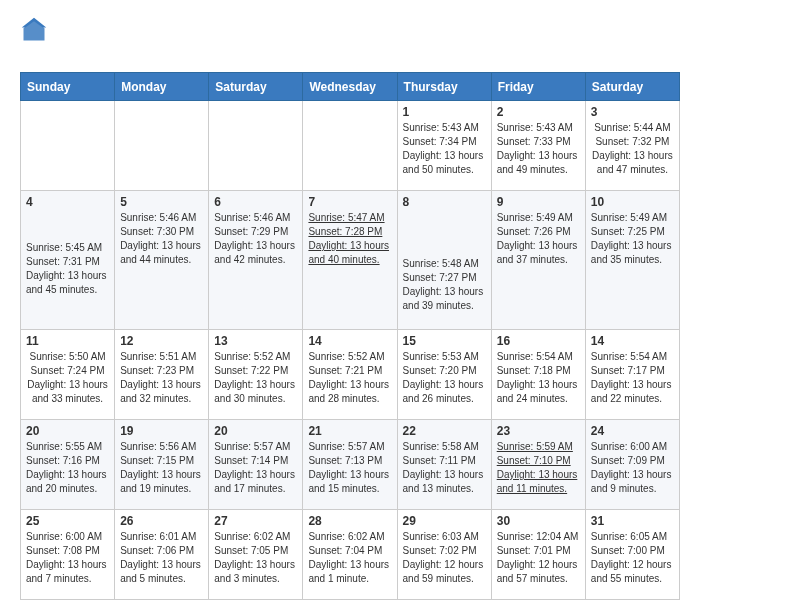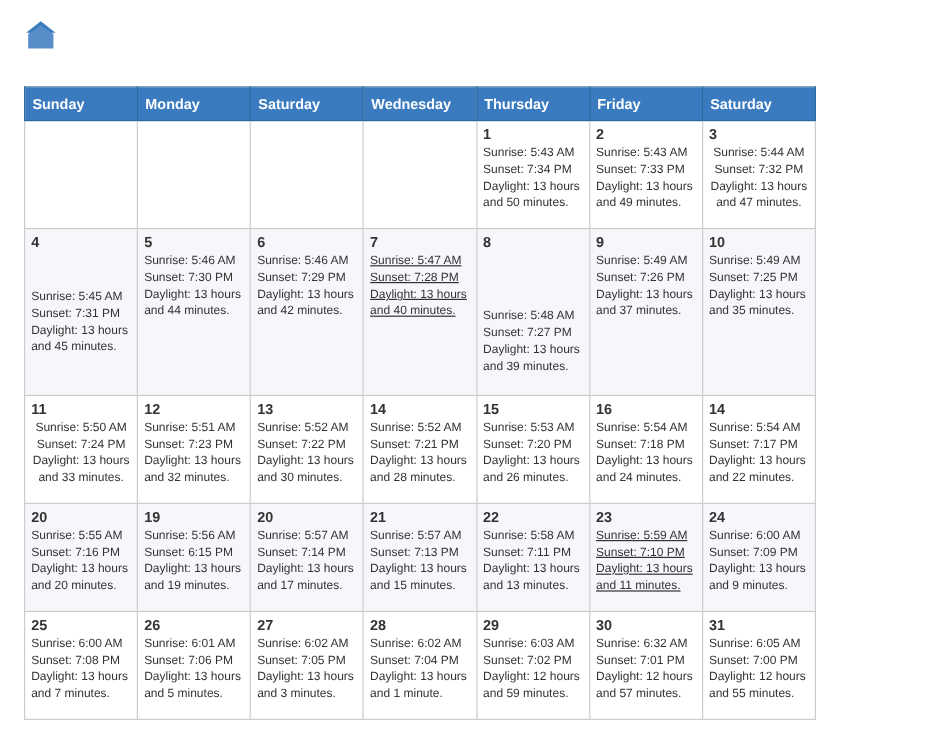--- a/index.html
+++ b/index.html
@@ -267,21 +267,21 @@
           <td>
             <span class="day-num">20</span>
             <div class="day-info" style="white-space: pre-line;">Sunrise: 5:55 AM
 Sunset: 7:16 PM
 Daylight: 13 hours
 and 20 minutes.</div>
           </td>
           <td>
             <span class="day-num">19</span>
             <div class="day-info" style="white-space: pre-line;">Sunrise: 5:56 AM
-Sunset: 6:15 PM
+Sunset: 7:15 PM
 Daylight: 13 hours
 and 19 minutes.</div>
           </td>
           <td>
             <span class="day-num">20</span>
             <div class="day-info" style="white-space: pre-line;">Sunrise: 5:57 AM
 Sunset: 7:14 PM
 Daylight: 13 hours
 and 17 minutes.</div>
           </td>
@@ -345,21 +345,21 @@
           </td>
           <td>
             <span class="day-num">29</span>
             <div class="day-info" style="white-space: pre-line;">Sunrise: 6:03 AM
 Sunset: 7:02 PM
 Daylight: 12 hours
 and 59 minutes.</div>
           </td>
           <td>
             <span class="day-num">30</span>
-            <div class="day-info" style="white-space: pre-line;">Sunrise: 6:32 AM
+            <div class="day-info" style="white-space: pre-line;">Sunrise: 12:04 AM
 Sunset: 7:01 PM
 Daylight: 12 hours
 and 57 minutes.</div>
           </td>
           <td>
             <span class="day-num">31</span>
             <div class="day-info" style="white-space: pre-line;">Sunrise: 6:05 AM
 Sunset: 7:00 PM
 Daylight: 12 hours
 and 55 minutes.</div>

